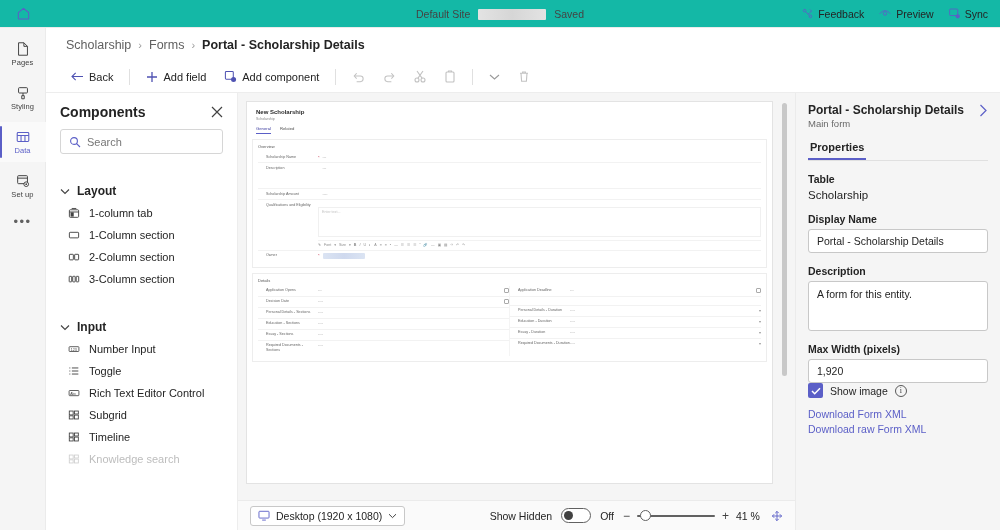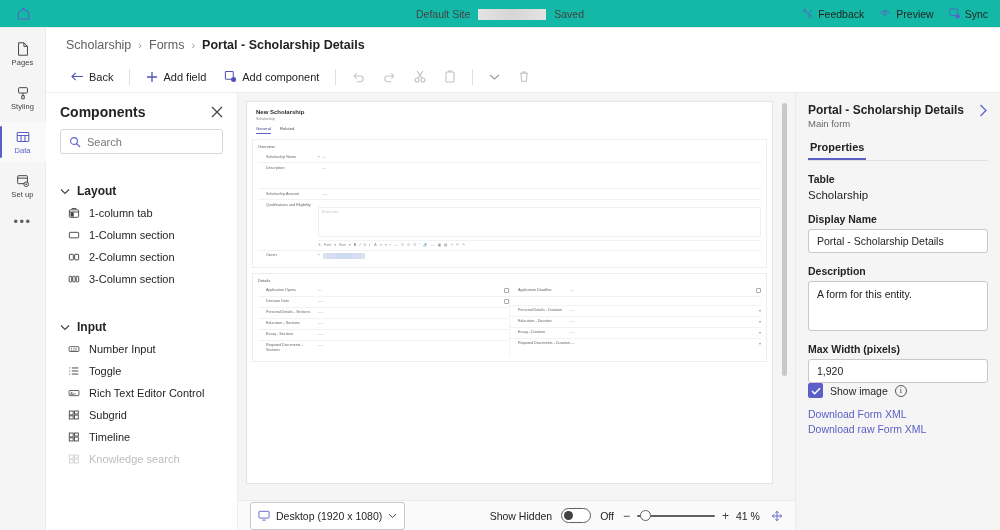--- a/index.html
+++ b/index.html
@@ -189,21 +189,21 @@
 
   
   .statusbar {
     height: 30px; flex: 0 0 30px; background: #fafafa;
     border-top: 1px solid #ebebeb;
     display: flex; align-items: center; padding: 0 12px; gap: 10px;
   }
   .device-select {
     display: flex; align-items: center; gap: 6px;
     border: 1px solid #c8c8c8; border-radius: 3px; background: #fff;
-    height: 28px; padding: 0 7px; font-size: 10.5px; color: #242424; cursor: pointer;
+    height: 20px; padding: 0 7px; font-size: 10.5px; color: #242424; cursor: pointer;
   }
   .sb-right { margin-left: auto; display: flex; align-items: center; gap: 9px; }
   .sb-label { font-size: 10.5px; color: #242424; }
   .toggle {
     width: 30px; height: 15px; border-radius: 8px; background: #fff;
     border: 1px solid #616161; position: relative; cursor: pointer;
   }
   .toggle .knob {
     position: absolute; left: 2px; top: 2px; width: 9px; height: 9px;
     border-radius: 50%; background: #424242;

